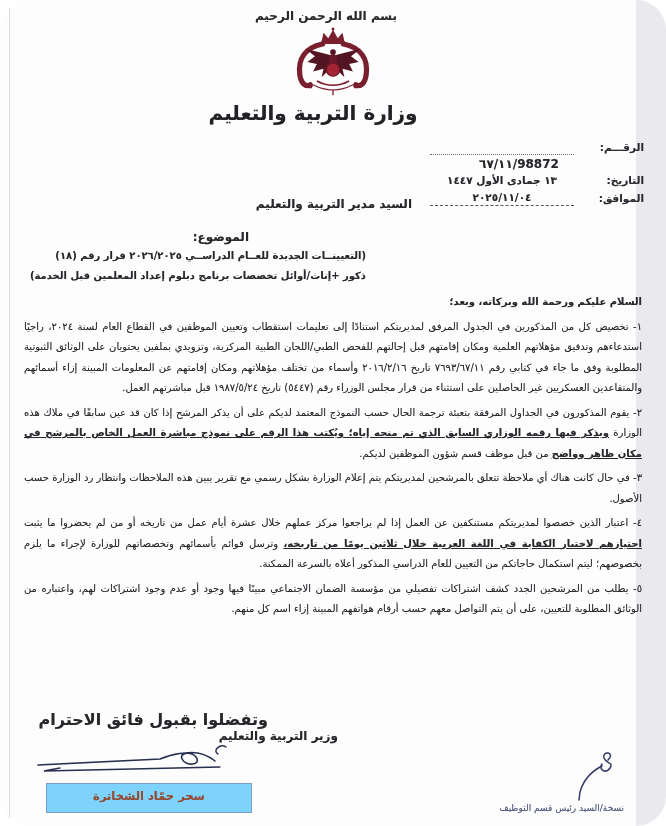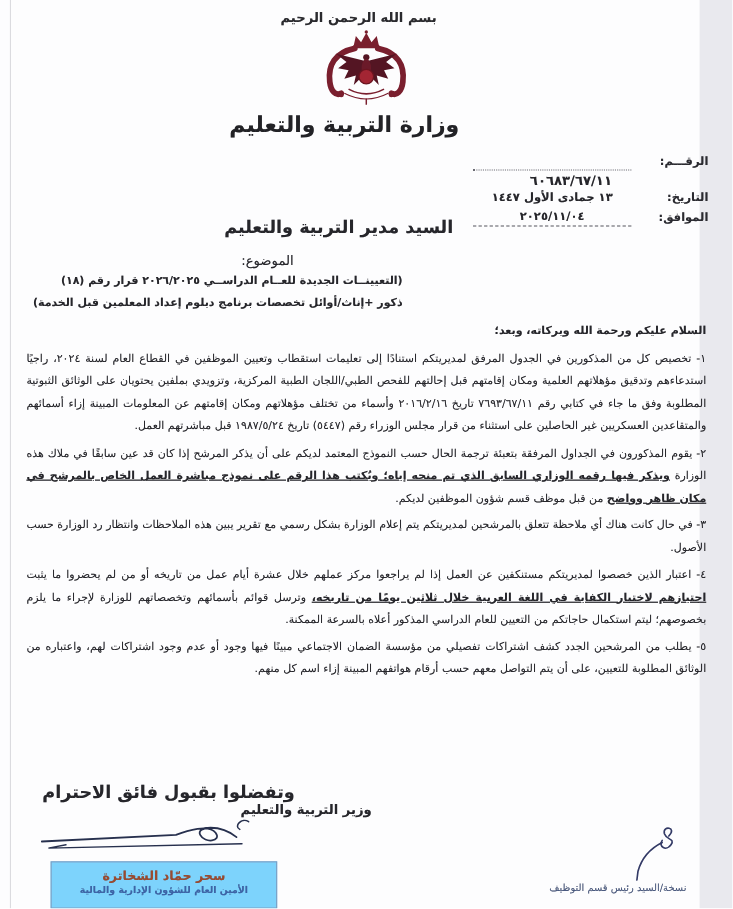--- a/index.html
+++ b/index.html
@@ -2,20 +2,21 @@
 <html lang="ar" dir="rtl"><head>
 <meta charset="utf-8">
 <style>
   html,body{margin:0;padding:0;background:#ffffff;}
   .page{
     position:relative;width:666px;height:826px;overflow:hidden;
     background:#fdfdfe;
     font-family:"DejaVu Sans",sans-serif;
     color:#26262b;direction:rtl;
     text-shadow:0 0 .4px rgba(40,40,45,.35);
+    border-radius:30px;
   }
   .scan-edge{position:absolute;top:0;right:0;width:30px;height:826px;background:#e9e9ee;}
   .page-edge-left{position:absolute;top:0;left:9px;width:1px;height:826px;background:rgba(120,120,130,.25);}
 
   
   .bismillah{position:absolute;top:9px;left:46px;width:560px;text-align:center;
     font-size:12px;font-weight:bold;color:#2a2a2e;letter-spacing:-.5px;}
   .crest{position:absolute;top:26px;left:283px;width:100px;height:74px;}
   .ministry-name{position:absolute;top:101px;left:30px;width:566px;text-align:center;
     font-size:20px;font-weight:bold;color:#222226;letter-spacing:-.5px;}
@@ -23,22 +24,22 @@
   
   .meta{position:absolute;top:140px;right:22px;width:214px;font-size:10.5px;}
   .meta-row{display:flex;align-items:flex-end;line-height:15px;margin-bottom:2px;}
   .meta-label{font-weight:bold;white-space:nowrap;width:50px;color:#2a2a30;margin-left:20px;}
   .dotted-line{flex:1;border-bottom:1px dotted #6a6a72;height:11px;}
   .ref-number{font-weight:bold;font-size:12px;text-align:center;letter-spacing:1px;line-height:15px;margin:1px 36px 1px 0;}
   .meta-value{font-weight:bold;white-space:nowrap;flex:1;text-align:center;}
   .dash-underline{border-bottom:1px dashed #55555c;}
 
   
-  .addressee{position:absolute;top:197px;right:254px;font-size:16px;font-weight:bold;}
-  .subject-label{position:absolute;top:230px;right:399px;font-size:12px;font-weight:normal;}
+  .addressee{position:absolute;top:197px;right:254px;font-size:12px;font-weight:bold;}
+  .subject-label{position:absolute;top:230px;right:417px;font-size:12px;font-weight:bold;}
   .subject-block{position:absolute;top:246px;left:20px;width:346px;
     font-size:10px;font-weight:bold;line-height:20px;text-align:justify;}
 
   
   .body-text{position:absolute;top:292px;left:24px;right:24px;font-size:10px;line-height:20.5px;text-align:justify;}
   .body-text p{margin:0 0 4px 0;}
   .salutation{font-weight:bold;text-align:right;}
   .ub{font-weight:bold;text-decoration:underline;}
 
   
@@ -84,21 +85,21 @@
     <path d="M50,67 L50,73" stroke="#7a1f2e" stroke-width="1.4"></path>
   </svg>
 
   <div class="ministry-name">وزارة التربية والتعليم</div>
 
   <div class="meta">
     <div class="meta-row">
       <span class="meta-label">الرقـــم:</span>
       <span class="dotted-line"></span>
     </div>
-    <div class="ref-number">٦٠٦٨٣/٦٧/١١</div>
+    <div class="ref-number">98872/٦٧/١١</div>
     <div class="meta-row">
       <span class="meta-label">التاريخ:</span>
       <span class="meta-value">١٣ جمادى الأول ١٤٤٧</span>
     </div>
     <div class="meta-row">
       <span class="meta-label">الموافق:</span>
       <span class="meta-value dash-underline">٢٠٢٥/١١/٠٤</span>
     </div>
   </div>
 
@@ -122,21 +123,20 @@
   <div class="minister-title">وزير التربية والتعليم</div>
 
   <svg class="minister-sig" viewBox="0 0 200 48" xmlns="http://www.w3.org/2000/svg">
     <path d="M196,6 C190,2 182,10 188,13" fill="none" stroke="#27304e" stroke-width="1.4" stroke-linecap="round"></path>
     <path d="M185,20 C170,8 148,10 152,18 C156,26 172,24 166,16 C160,8 140,14 130,18 L8,24" fill="none" stroke="#27304e" stroke-width="1.6" stroke-linecap="round"></path>
     <path d="M190,26 L14,30 L30,27" fill="none" stroke="#27304e" stroke-width="1.3" stroke-linecap="round"></path>
   </svg>
 
   <div class="stamp">
     <div class="stamp-name">سحر حمّاد الشخاترة</div>
-    <div class="stamp-title">الأمين العام للشؤون الإدارية والمالية</div>
   </div>
 
   <svg class="copy-sig" viewBox="0 0 70 56" xmlns="http://www.w3.org/2000/svg">
     <path d="M58,12 C66,4 52,2 54,10 C56,16 64,14 60,20 C56,26 48,22 52,16" fill="none" stroke="#333a66" stroke-width="1.5" stroke-linecap="round"></path>
     <path d="M52,18 C44,22 34,30 30,44 L29,52" fill="none" stroke="#333a66" stroke-width="1.5" stroke-linecap="round"></path>
   </svg>
   <div class="copy-note">نسخة/السيد رئيس قسم التوظيف</div>
 </div>
 
 </body></html>

